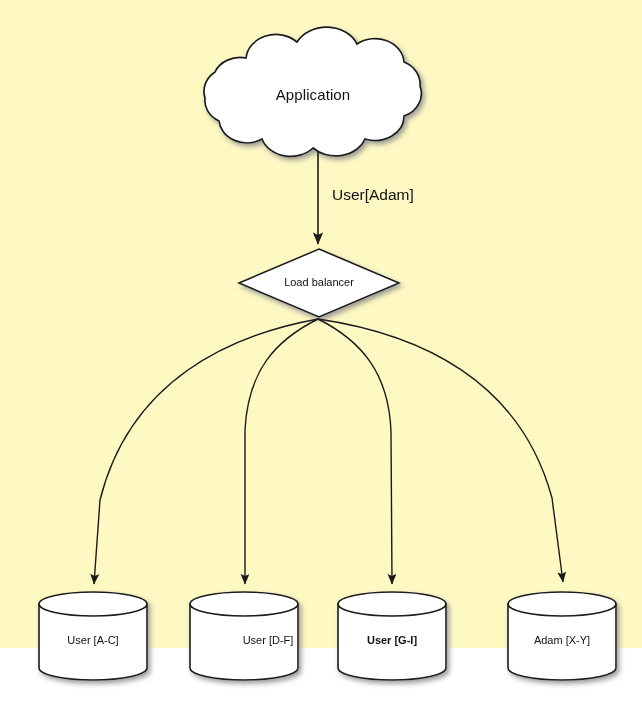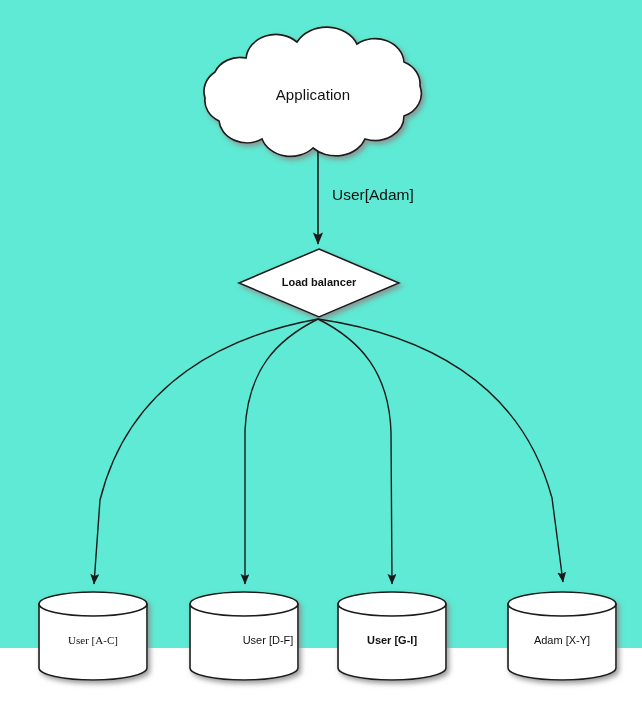--- a/index.html
+++ b/index.html
@@ -10,21 +10,21 @@
   body {
     width: 642px;
     height: 728px;
     font-family: "Liberation Sans", sans-serif;
     overflow: hidden;
   }
   #diagram-canvas {
     position: relative;
     width: 642px;
     height: 648px;
-    background: #5eead4;
+    background: #fef9c3;
   }
   #diagram-svg {
     position: absolute;
     top: 0;
     left: 0;
     width: 642px;
     height: 728px;
   }
   .node-label {
     position: absolute;
@@ -32,21 +32,20 @@
     white-space: nowrap;
     text-align: center;
     pointer-events: none;
   }
   .cloud-label {
     font-size: 15px;
     letter-spacing: 0.1px;
   }
   .diamond-label {
     font-size: 11px;
-    font-weight: bold;
   }
   .db-label {
     font-size: 11px;
   }
   .edge-label {
     position: absolute;
     font-size: 15.5px;
     color: #111111;
     white-space: nowrap;
   }
@@ -115,21 +114,21 @@
       <ellipse cx="562" cy="604" rx="54" ry="12" fill="#ffffff" stroke="#1a1a1a" stroke-width="1.6"></ellipse>
     </g>
   </svg>
 
   <div class="node-label cloud-label" style="left:213px; top:86px; width:200px;">Application</div>
 
   <div class="node-label diamond-label" style="left:239px; top:276px; width:160px;">Load balancer</div>
 
   <div class="edge-label" style="left:332px; top:186px;">User[Adam]</div>
 
-  <div class="node-label db-label" style="left:39px; top:634px; width:108px;font-family:Liberation Serif, serif;">User [A-C]</div>
+  <div class="node-label db-label" style="left:39px; top:634px; width:108px;">User [A-C]</div>
 
   <div class="node-label db-label" style="left:190px; top:634px; width:108px;padding-left:24px;">User [D-F]</div>
 
   <div class="node-label db-label" style="left:338px; top:634px; width:108px;font-weight:bold;">User [G-I]</div>
 
   <div class="node-label db-label" style="left:508px; top:634px; width:108px;">Adam [X-Y]</div>
 
 </div>
 
 </body></html>

